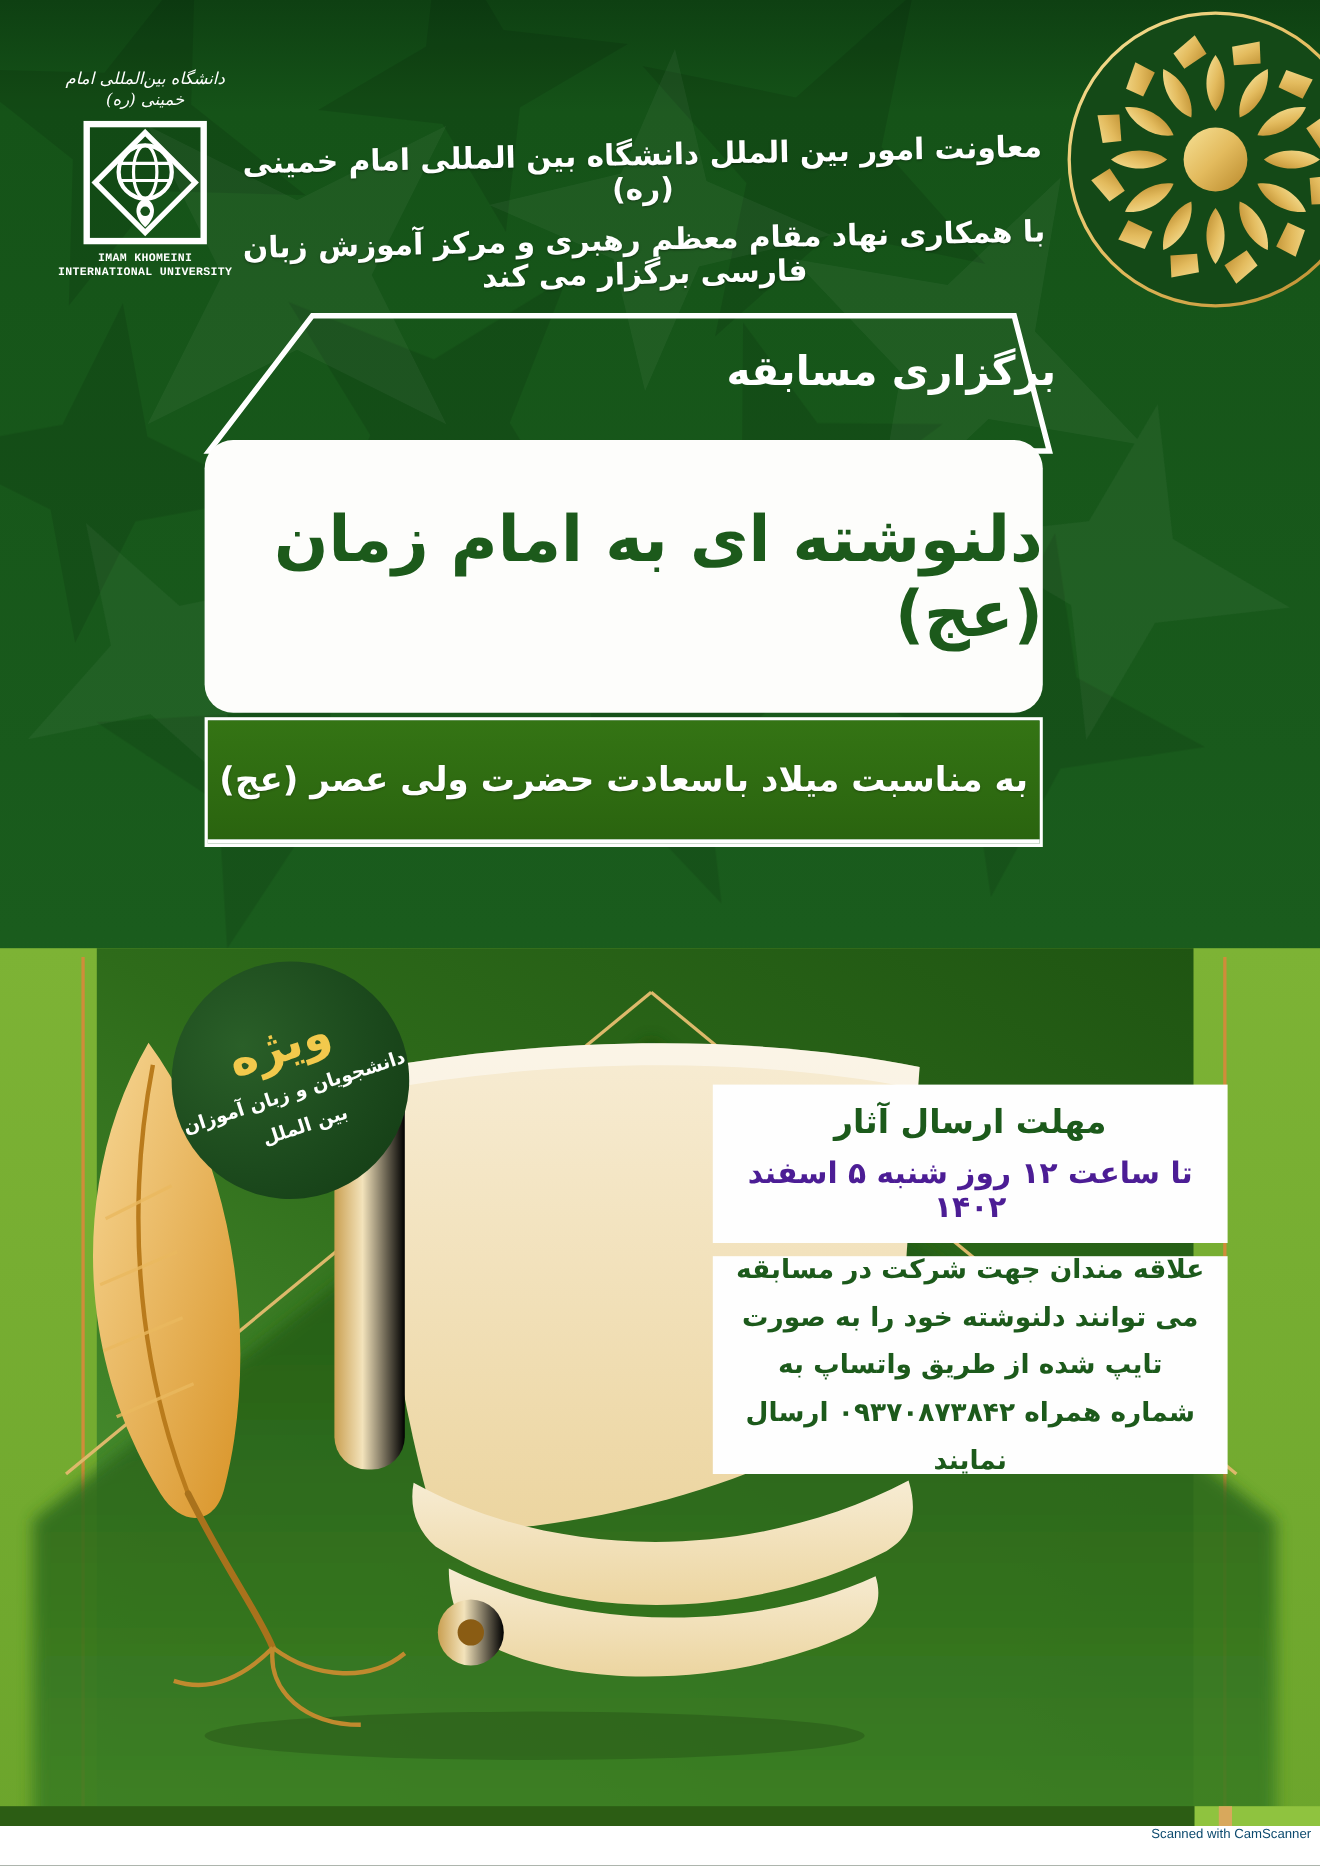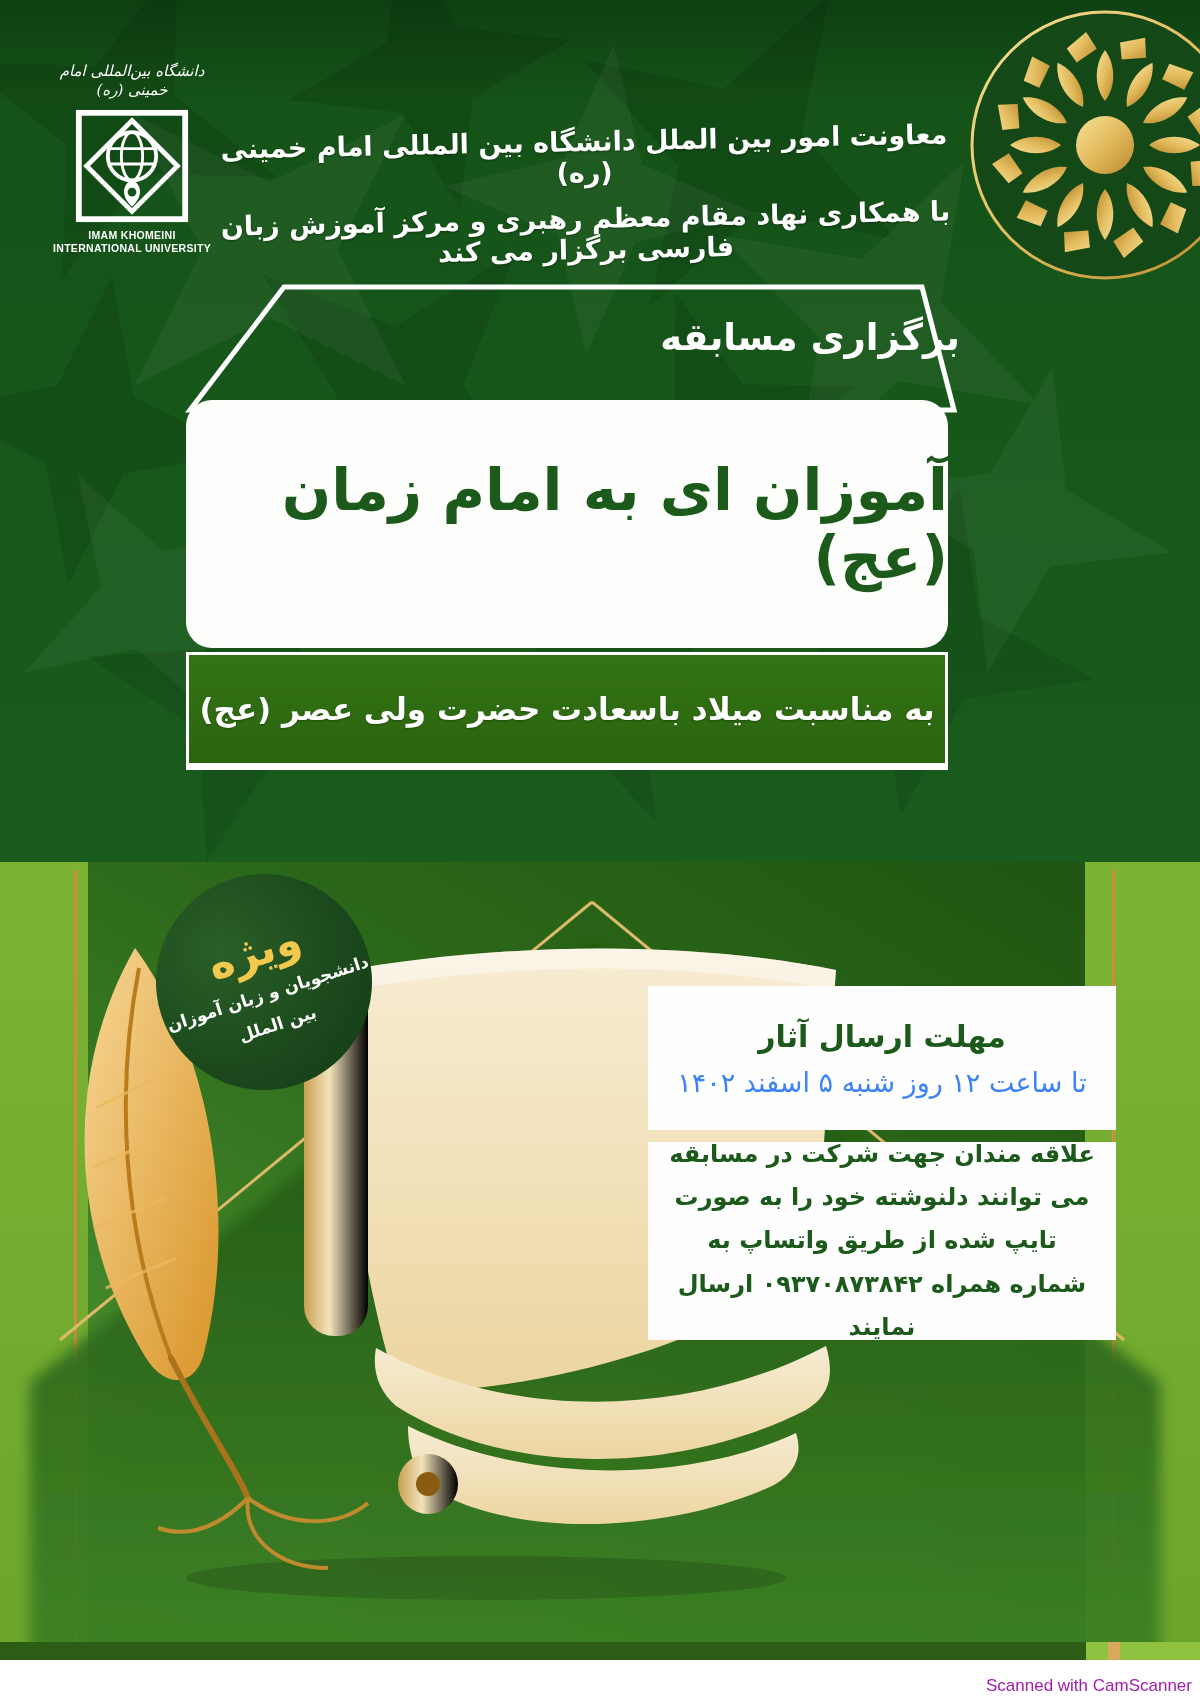--- a/index.html
+++ b/index.html
@@ -11,21 +11,21 @@
   .layer { position:absolute; }
   svg { display:block; }
 
   
   .bg-pattern { left:0; top:0; width:1200px; height:900px; z-index:0; }
 
   
   .logo-block { left:52px; top:62px; width:160px; text-align:center; color:#fff; z-index:5; }
   .logo-calligraphy { font-family:"DejaVu Serif", serif; font-style:italic; font-size:15px; line-height:1.25; direction:rtl; }
   .logo-emblem { width:116px; height:116px; margin:8px auto 5px; }
-  .logo-caption { font-family:Liberation Sans, sans-serif; font-size:10.5px; font-weight:bold; letter-spacing:.3px; line-height:1.3; }
+  .logo-caption { font-family:Liberation Mono, monospace; font-size:10.5px; font-weight:bold; letter-spacing:.3px; line-height:1.3; }
 
   .header-text { left:205px; top:126px; width:760px; text-align:center; color:#fff;
     font-weight:bold; direction:rtl; transform:rotate(-1.2deg); z-index:5;
     text-shadow:0 1px 2px rgba(0,0,0,.35); }
   .header-line1 { font-size:27px; }
   .header-line2 { font-size:27px; margin-top:15px; }
 
   .rosette { left:960px; top:0px; width:290px; height:290px; z-index:4; }
 
   
@@ -66,31 +66,31 @@
   .badge-line { color:#fff; font-size:17px; font-weight:bold; direction:rtl; margin-top:12px; }
 
   
   .scroll-art { left:36px; top:928px; width:850px; height:690px; z-index:5; }
 
   
   .white-box { background:#fefefe; z-index:7; display:flex; flex-direction:column;
     justify-content:center; text-align:center; direction:rtl; box-sizing:border-box; }
   .deadline-box { left:648px; top:986px; width:468px; height:144px; }
   .deadline-heading { font-size:30px; font-weight:bold; color:#1c5a1b; }
-  .deadline-date { font-size:27px; font-weight:normal; color:#3b82f6; margin-top:13px; }
+  .deadline-date { font-size:27px; font-weight:bold; color:#4c1d95; margin-top:13px; }
   .info-box { left:648px; top:1142px; width:468px; height:198px; padding:2px 10px; }
   .info-line { font-size:24px; font-weight:bold; color:#1c5a1b; line-height:1.8; }
 
   
   .bottom-dark   { left:0; top:1642px; width:1086px; height:18px; background:#2c5d14; z-index:8; }
   .bottom-bright { left:1086px; top:1642px; width:114px; height:18px; background:#8fc33f; z-index:8; }
   .bottom-gold   { left:1108px; top:1642px; width:12px; height:18px; background:#d8a85c; z-index:9; }
   .scan-strip { left:0; top:1660px; width:1200px; height:36px; background:#fff; z-index:10; }
-  .scan-text { position:absolute; right:8px; top:16px; font-family:"Liberation Sans", sans-serif;
-    font-size:17px; color:#a21caf; }
+  .scan-text { position:absolute; right:8px; top:0; font-family:"Liberation Sans", sans-serif;
+    font-size:12px; color:#0c4a6e; }
 </style>
 </head>
 <body>
 
 <div class="poster">
 
   <svg class="layer bg-pattern" viewBox="0 0 1200 900">
     <defs>
       <path id="star8" d="M0,-120 L30,-30 L120,0 L30,30 L0,120 L-30,30 L-120,0 L-30,-30 Z"></path>
     </defs>
@@ -181,21 +181,21 @@
   </svg>
 
   <div class="layer banner">
     <svg class="banner-outline" width="780" height="132" viewBox="0 0 780 132">
       <polygon points="104,5 742,5 774,128 10,128" fill="none" stroke="#ffffff" stroke-width="5"></polygon>
     </svg>
     <div class="banner-label">برگزاری مسابقه</div>
   </div>
 
   <div class="layer title-box">
-    <div class="title-text">آموزان ای به امام زمان (عج)</div>
+    <div class="title-text">دلنوشته ای به امام زمان (عج)</div>
   </div>
 
   <div class="layer bars">
     <div class="bar bar-occasion">
       <div class="bar-text">به مناسبت میلاد باسعادت حضرت ولی عصر (عج)</div>
     </div>
     <div class="bar-divider"></div>
   </div>
 
   <div class="layer frame"></div>

